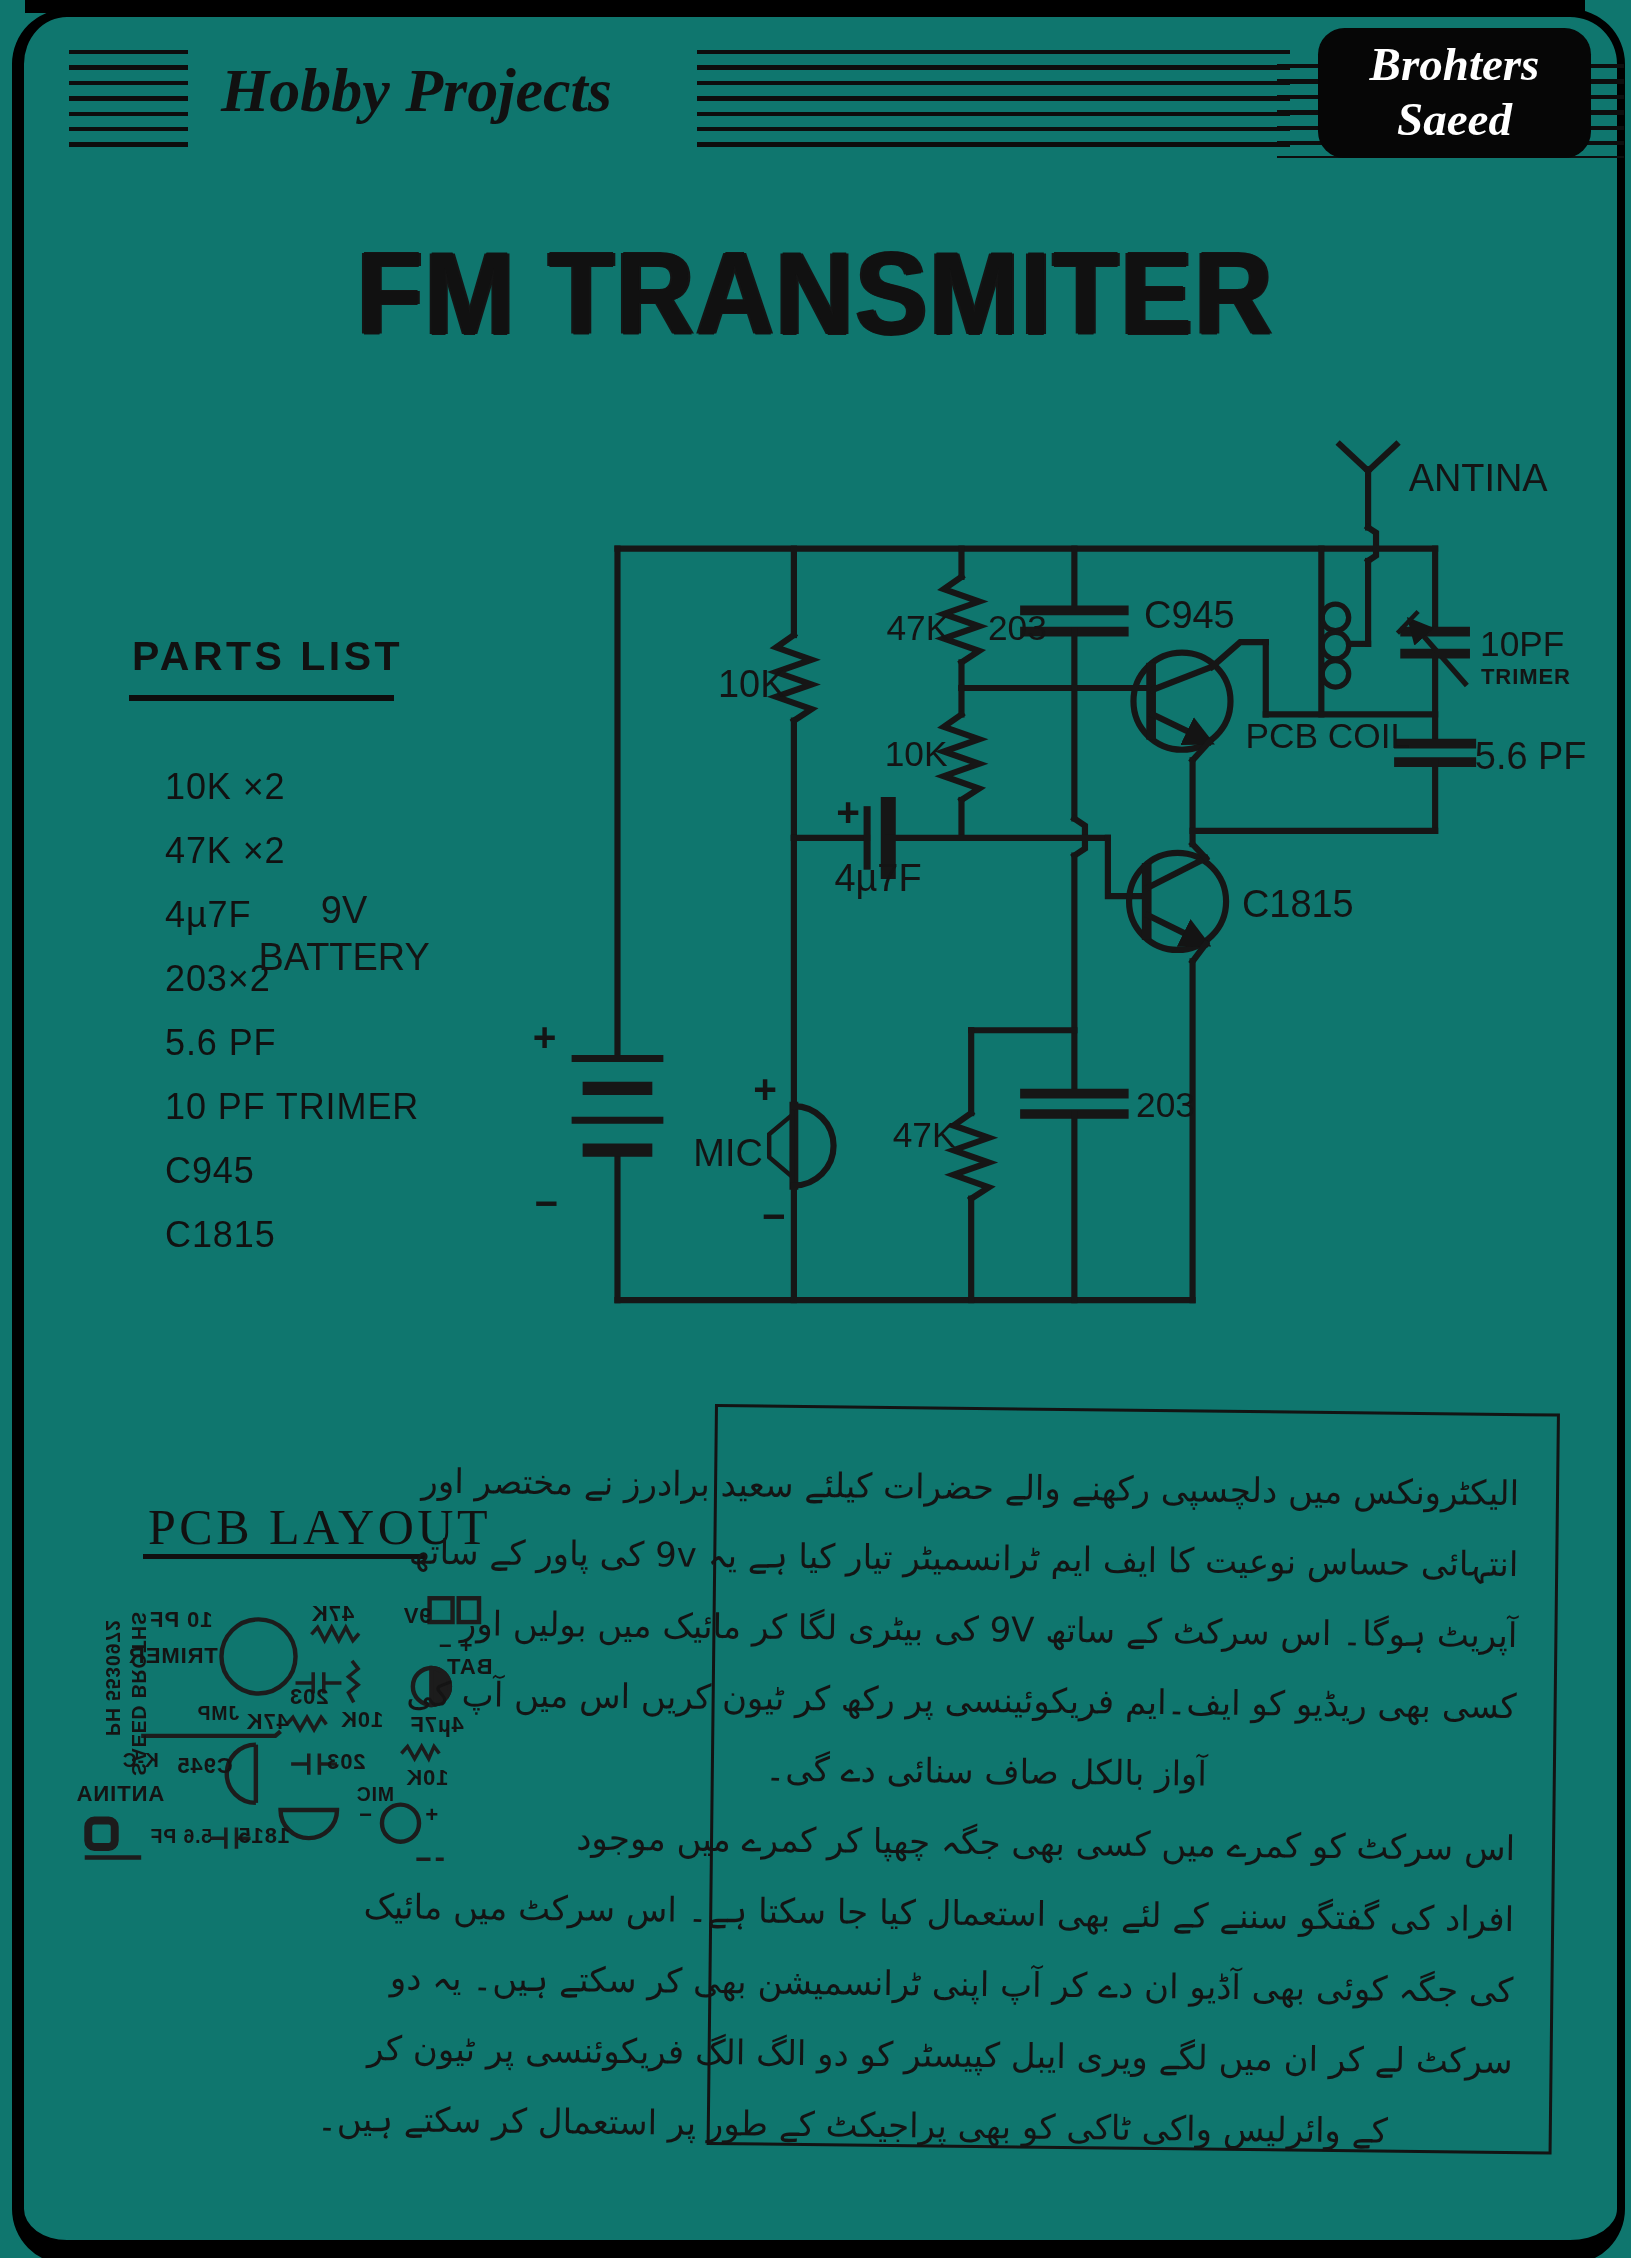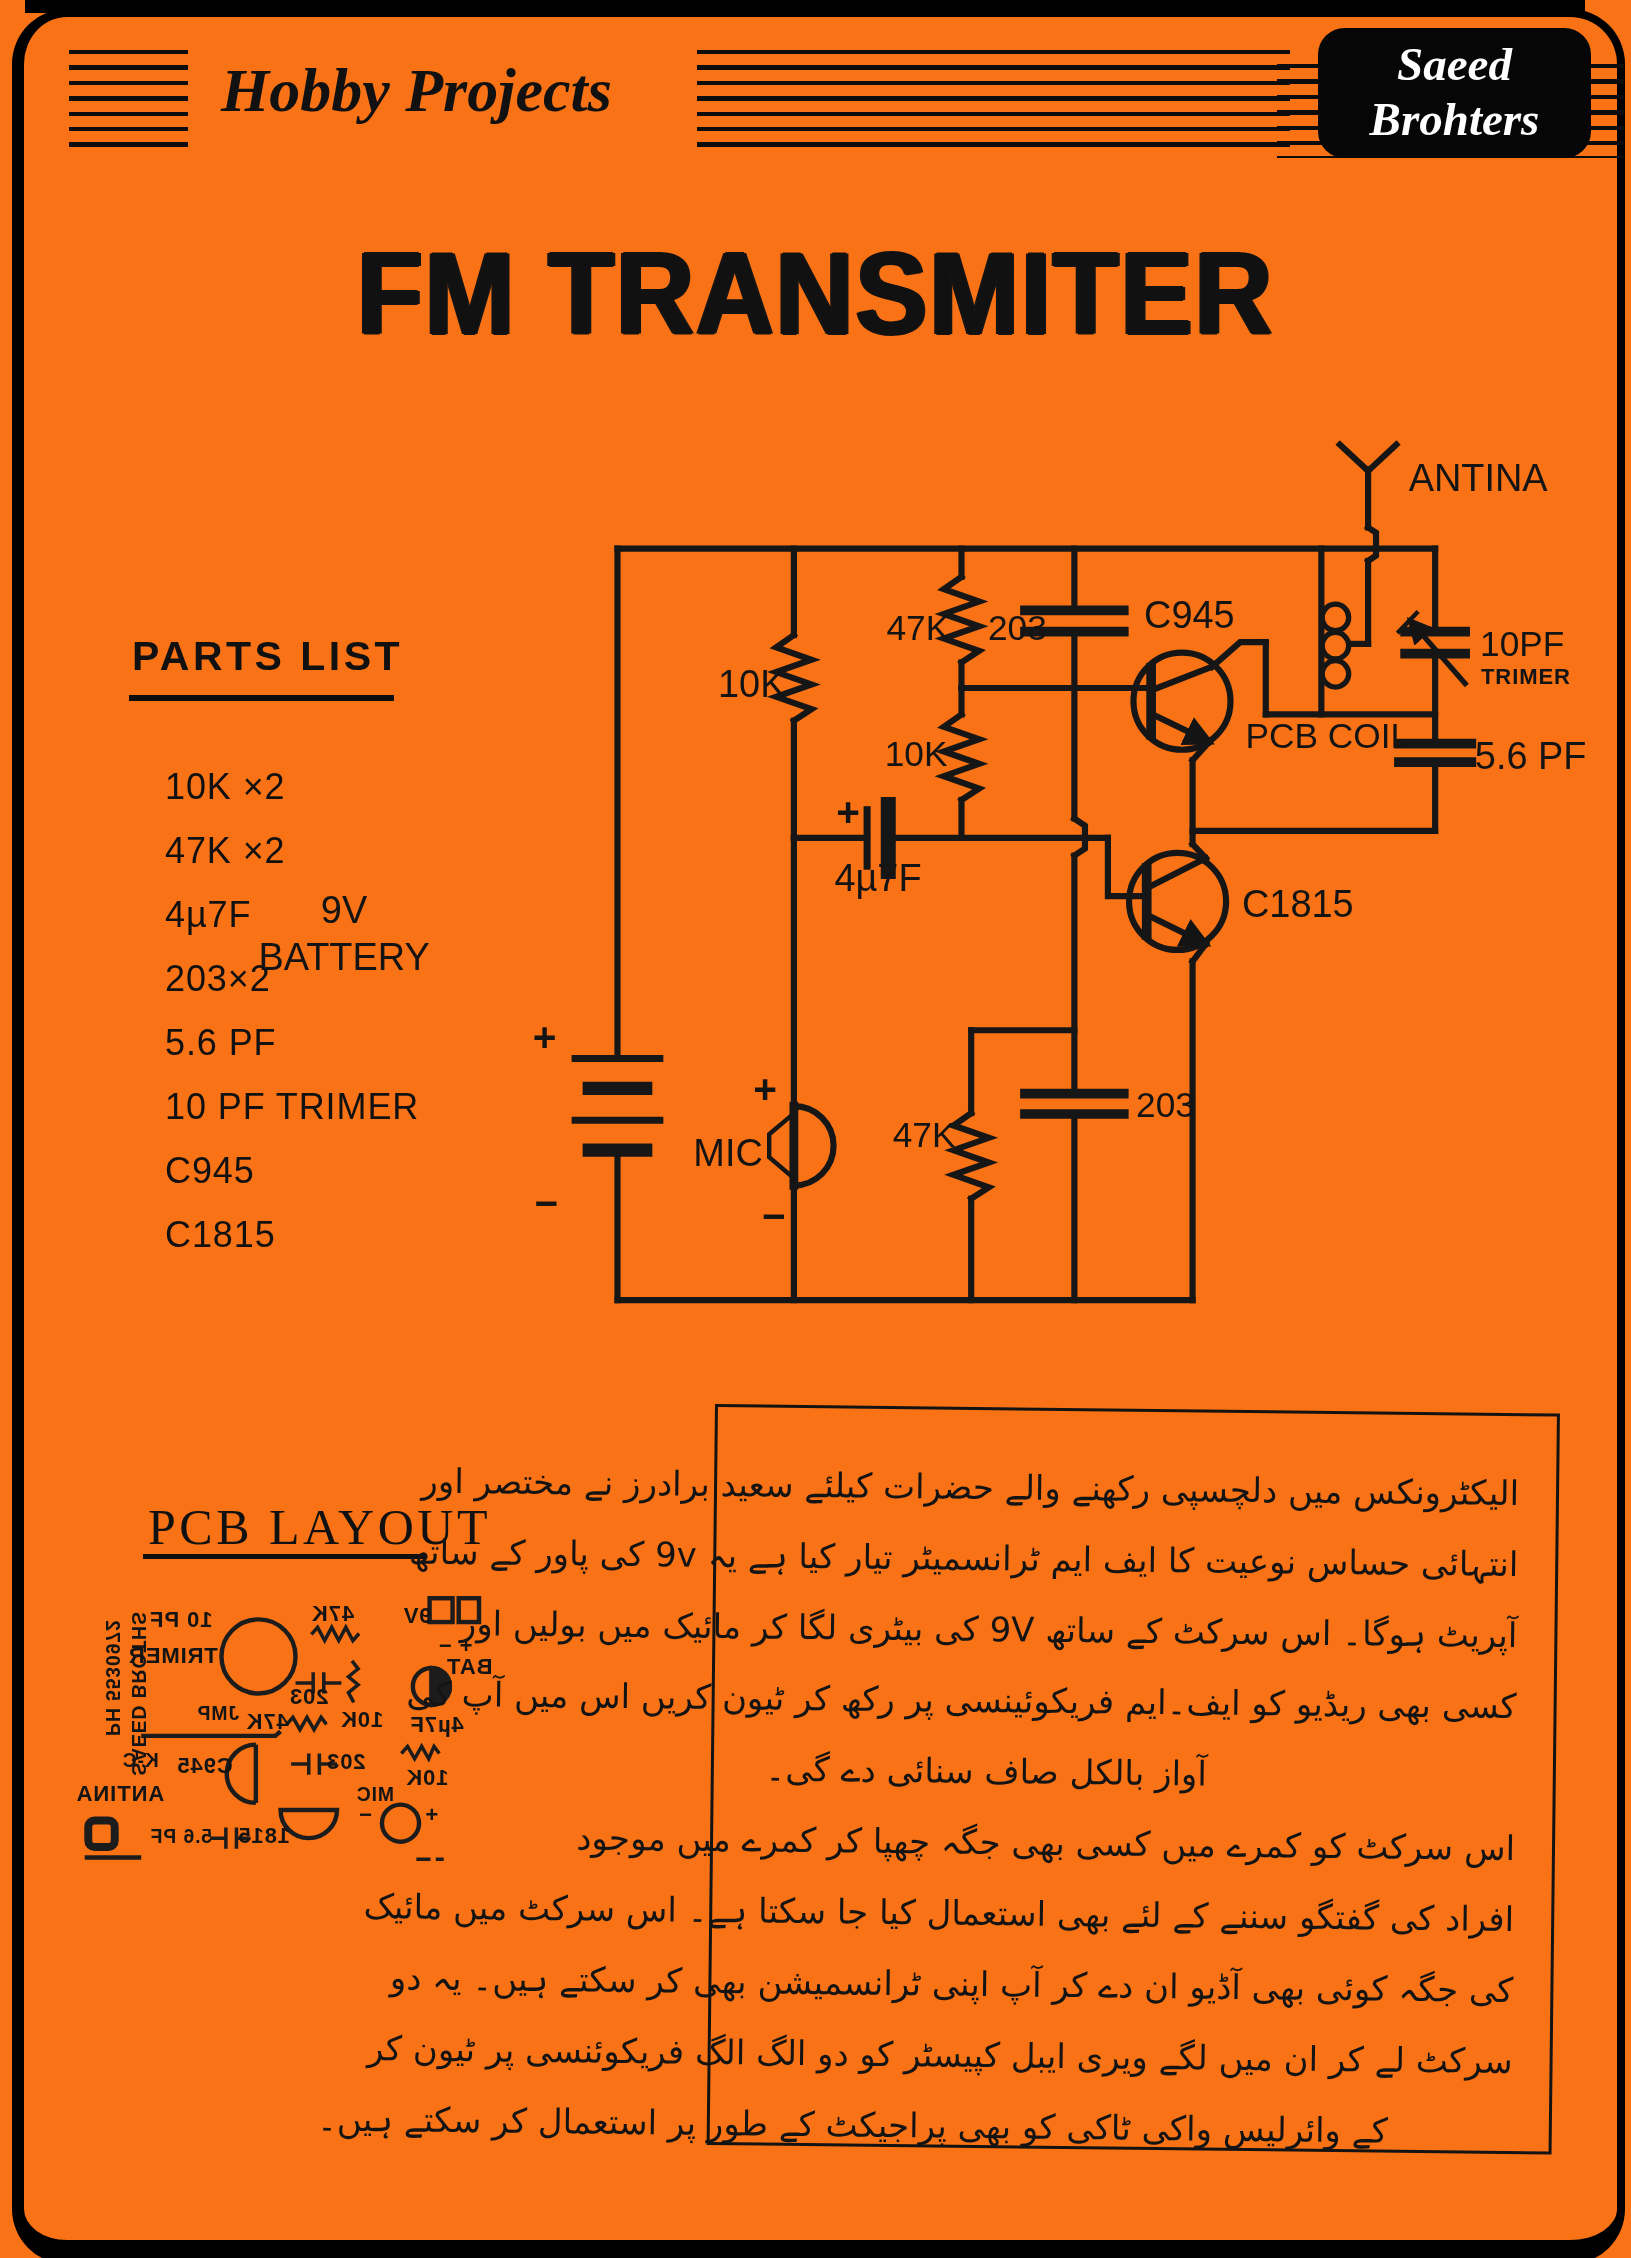--- a/index.html
+++ b/index.html
@@ -1,16 +1,16 @@
 <!DOCTYPE html>
 <html style="font-size:14px"><head>
 <meta charset="utf-8">
 <style>
   html,body{margin:0;padding:0;background:#ffffff;}
-  .page{position:relative;width:1631px;height:2258px;background:#f97316;overflow:hidden;
+  .page{position:relative;width:1631px;height:2258px;background:#0f766e;overflow:hidden;
         font-family:"Liberation Sans",sans-serif;color:#111;}
   
   .top-bar{position:absolute;left:25px;top:0;width:1560px;height:13.2px;background:#000;}
   .page-border{position:absolute;left:12.4px;top:8.8px;width:1593px;height:2223px;
 extra               box-sizing:border-box;border:8px solid #000;border-left-width:12.4px;
                border-bottom-width:24px;border-radius:55px;}
   
   .rules{position:absolute;background:repeating-linear-gradient(to bottom,#0d0d0d 0 4.4px,transparent 4.4px 15.4px);}
   .brand{position:absolute;left:221px;top:55px;width:459px;font-family:"Liberation Serif",serif;
          font-style:italic;font-weight:bold;font-size:62px;letter-spacing:0px;white-space:nowrap;}
@@ -59,22 +59,22 @@
 <div class="page">
 
   <div class="top-bar"></div>
   <div class="page-border"></div>
 
   <div class="rules" style="left:69px;top:50px;width:119px;height:97px;"></div>
   <div class="rules" style="left:697px;top:50px;width:593px;height:97px;"></div>
   <div class="rules" style="left:1277px;top:64px;width:347px;height:94px;"></div>
   <div class="brand">Hobby Projects</div>
   <div class="badge">
+    <div>Brohters</div>
     <div>Saeed</div>
-    <div>Brohters</div>
   </div>
 
   <h1 class="title">FM TRANSMITER</h1>
 
   <div class="parts-heading">PARTS LIST</div>
   <div class="parts-underline"></div>
   <ul class="parts-items">
     <li>10K ×2</li>
     <li>47K ×2</li>
     <li>4µ7F</li>

